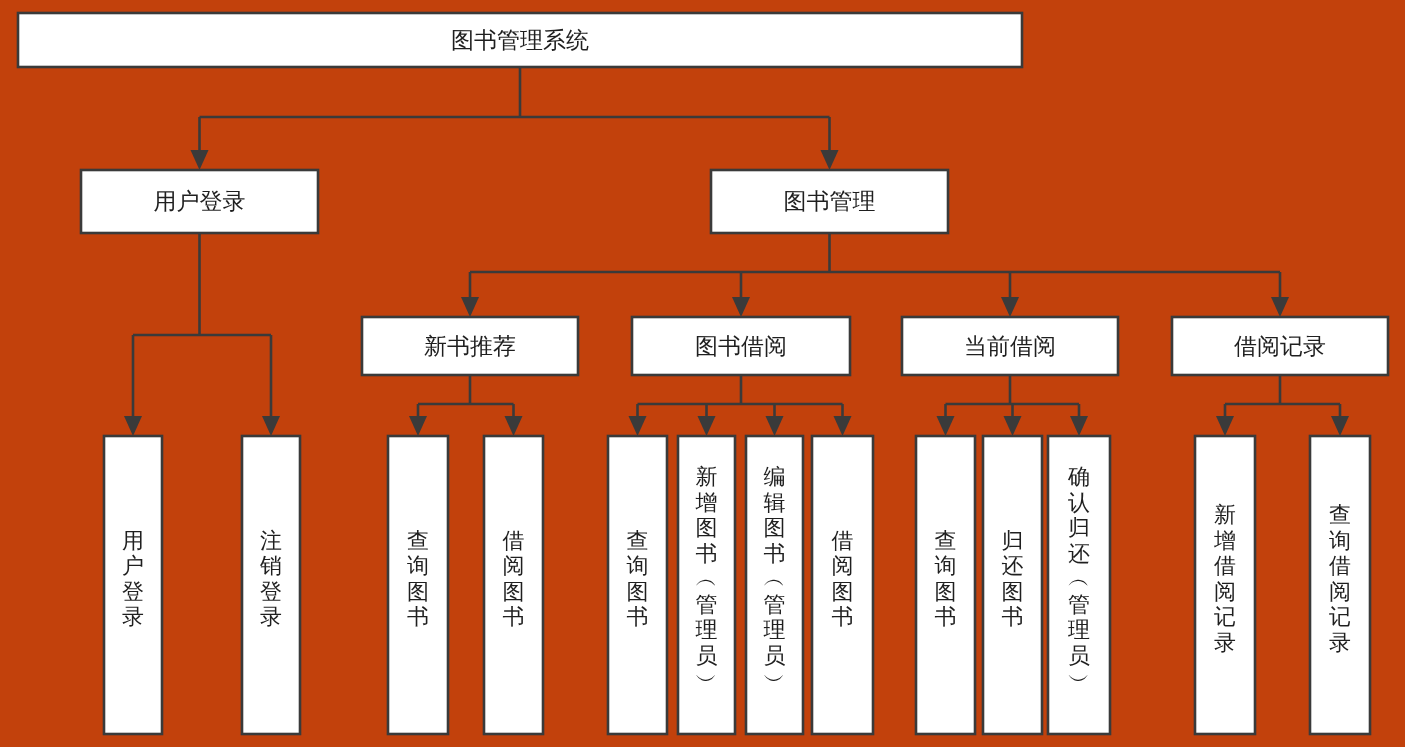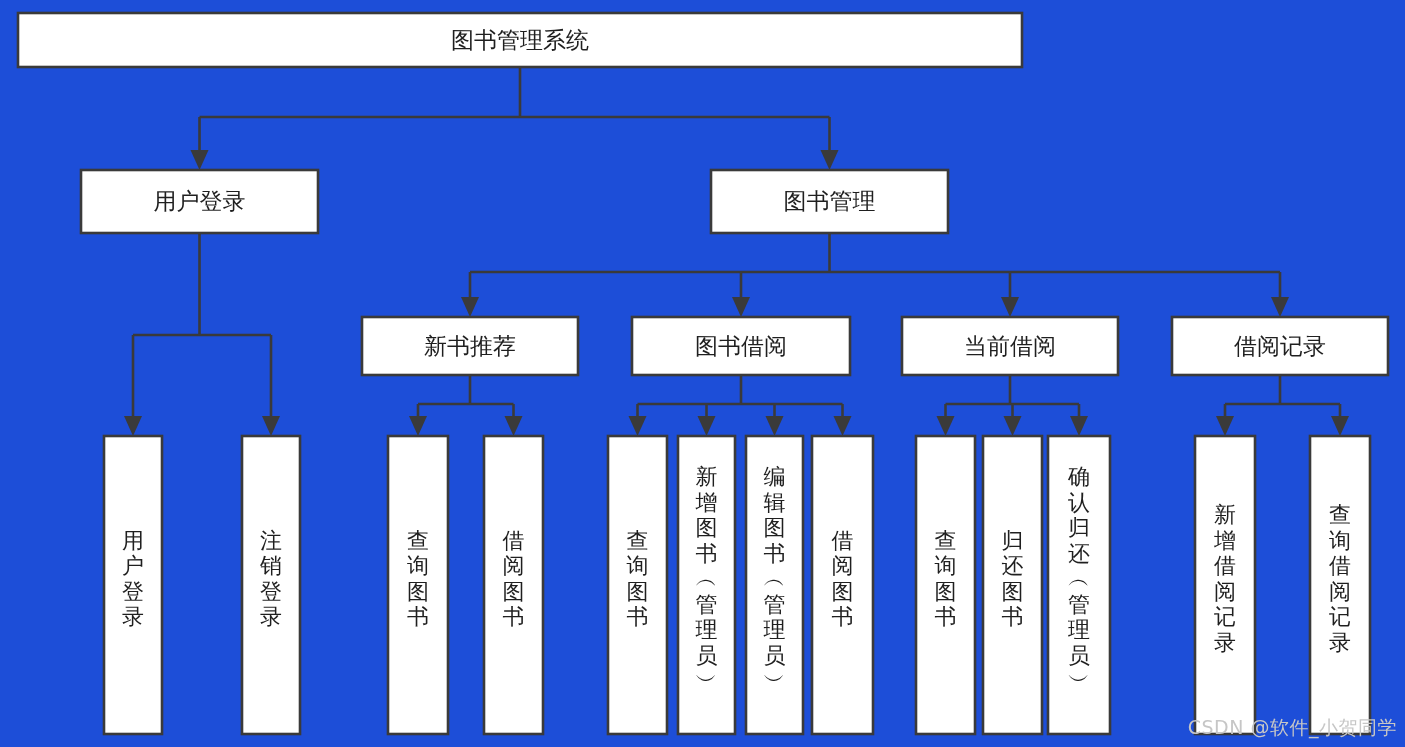--- a/index.html
+++ b/index.html
@@ -11,21 +11,21 @@
   body {
     font-family: "DejaVu Sans", "Liberation Sans", sans-serif;
     width: 1405px;
     height: 747px;
     overflow: hidden;
   }
   #diagram-root {
     position: relative;
     width: 1405px;
     height: 747px;
-    background: #1d4ed8;
+    background: #c2410c;
   }
   svg#flowchart {
     position: absolute;
     top: 0;
     left: 0;
     width: 1405px;
     height: 747px;
     display: block;
   }
   .node-box {
@@ -219,15 +219,14 @@
           <rect x="1195" y="436" width="60" height="298" class="node-box"></rect>
           <text x="1225" y="522.25" class="node-label-vertical"><tspan x="1225" dy="0">新</tspan><tspan x="1225" dy="25.5">增</tspan><tspan x="1225" dy="25.5">借</tspan><tspan x="1225" dy="25.5">阅</tspan><tspan x="1225" dy="25.5">记</tspan><tspan x="1225" dy="25.5">录</tspan></text>
         </g>
         <g>
           <rect x="1310" y="436" width="60" height="298" class="node-box"></rect>
           <text x="1340" y="522.25" class="node-label-vertical"><tspan x="1340" dy="0">查</tspan><tspan x="1340" dy="25.5">询</tspan><tspan x="1340" dy="25.5">借</tspan><tspan x="1340" dy="25.5">阅</tspan><tspan x="1340" dy="25.5">记</tspan><tspan x="1340" dy="25.5">录</tspan></text>
         </g>
       </g>
   </svg>
 
-  <div class="watermark">CSDN @软件_小贺同学</div>
 
 </div>
 
 </body></html>

